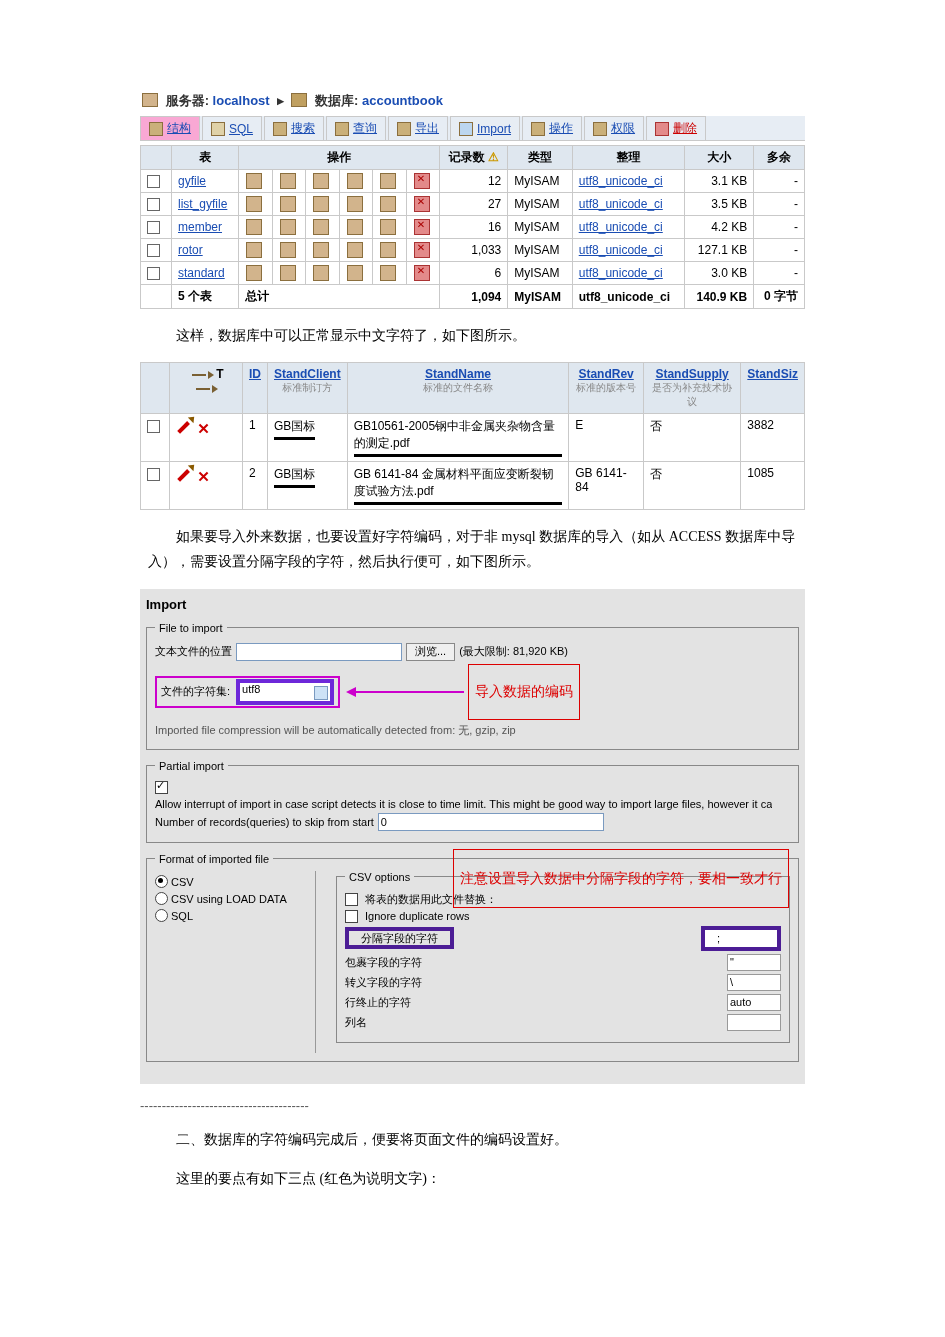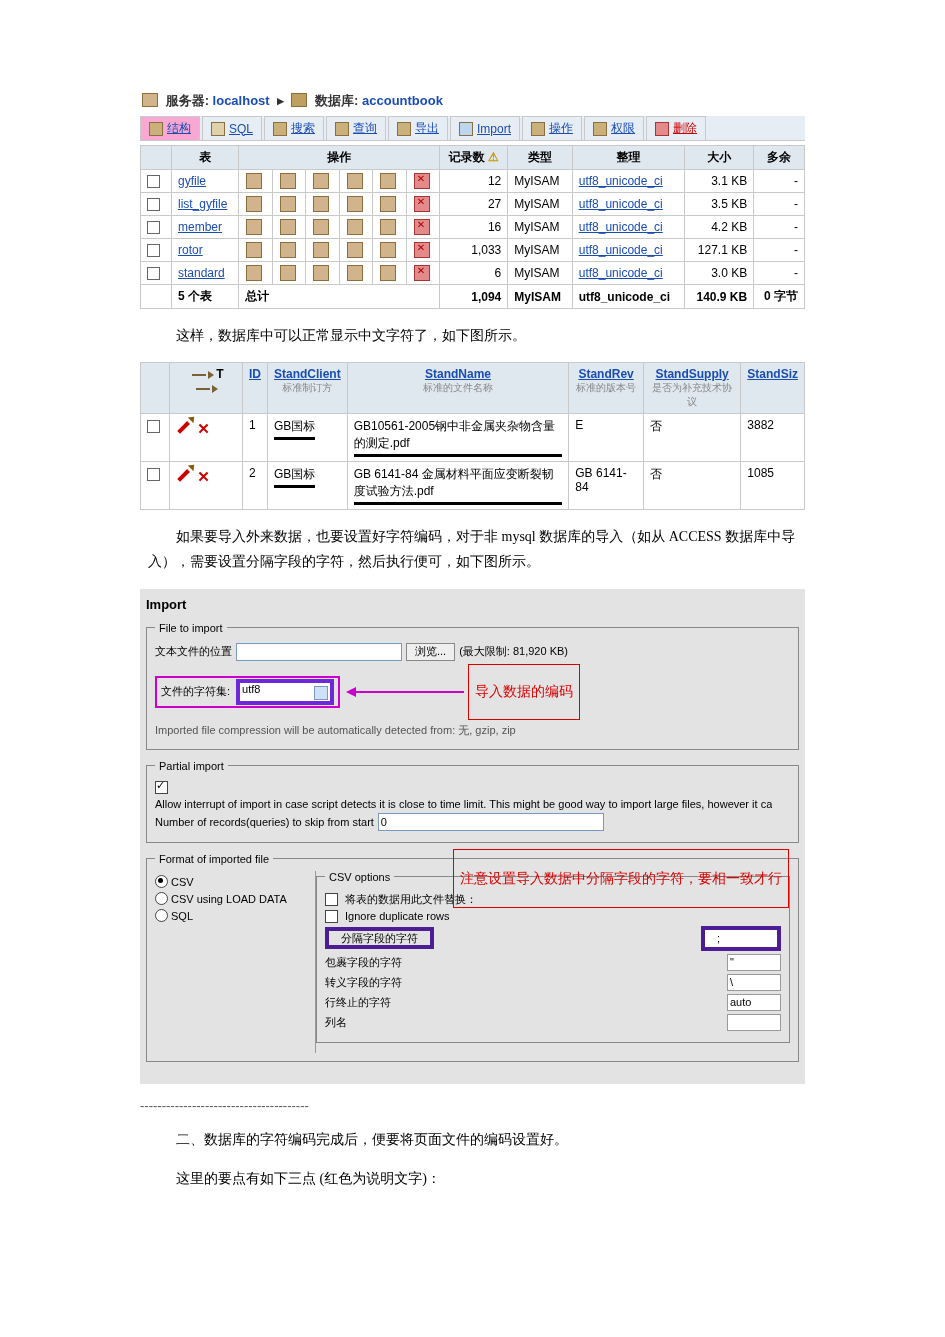--- a/index.html
+++ b/index.html
@@ -61,21 +61,21 @@
   .mag-box{border:2px solid #cc00cc;padding:1px 4px;display:inline-flex;align-items:center;gap:6px}
   .ann{color:#d00;font-size:14px;font-family:SimSun,serif}
   .ann-box{border:1px solid #d00;padding:18px 6px;display:inline-block}
   .mag-arrow{position:relative;display:inline-block;width:120px;height:14px}
   .mag-arrow::before{content:"";position:absolute;left:10px;right:0;top:6px;height:2px;background:#cc00cc}
   .mag-arrow::after{content:"";position:absolute;left:2px;top:2px;border-right:10px solid #cc00cc;border-top:5px solid transparent;border-bottom:5px solid transparent}
   .cbx{display:inline-block;width:11px;height:11px;border:1px solid #444;background:#fff;vertical-align:-2px;margin-right:3px;position:relative}
   .cbx.on::after{content:"✓";position:absolute;top:-3px;left:0;font-size:11px;color:#000}
   .rad{display:inline-block;width:11px;height:11px;border:1px solid #444;border-radius:50%;background:#fff;vertical-align:-2px;margin-right:3px;position:relative}
   .rad.on::after{content:"";position:absolute;top:2px;left:2px;width:5px;height:5px;border-radius:50%;background:#000}
-  .fmt-flex{display:flex;}
+  .fmt-flex{display:flex;gap:20px}
   .fmt-left{width:150px;border-right:1px solid #999;padding-right:10px}
   .fmt-left .opt{margin:4px 0}
   .csv-lbl{width:110px;display:inline-block}
   .csv-in{border:1px solid #999;background:#fff;width:48px;height:15px;font-size:11px;padding:0 2px;text-align:left}
   .mag-line{border:4px solid #4c1d95;padding:1px 12px}
   .divider{margin:14px 0;color:#555;font-size:13px}
   .diag-arrow{position:absolute;width:2px;background:#cc00cc;transform-origin:top left}
   .diag-arrow::after{content:"";position:absolute;bottom:-6px;left:-4px;border-top:10px solid #cc00cc;border-left:5px solid transparent;border-right:5px solid transparent}
 </style>
 </head>

